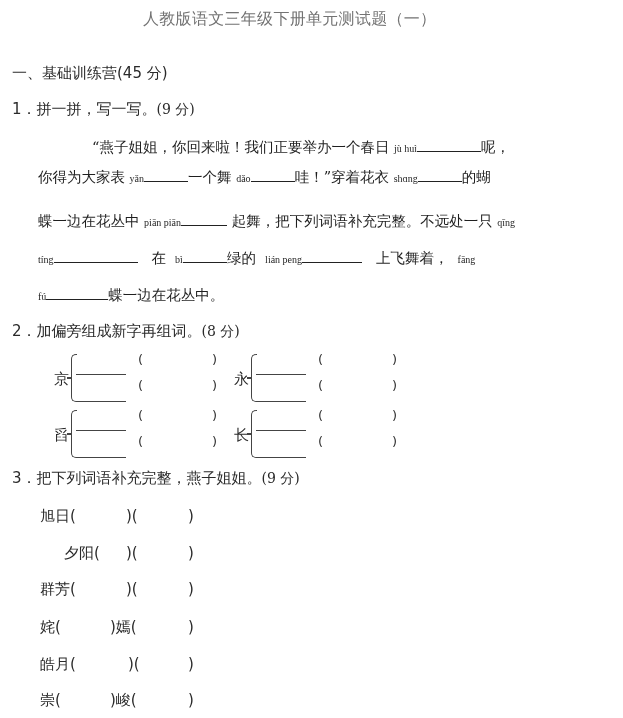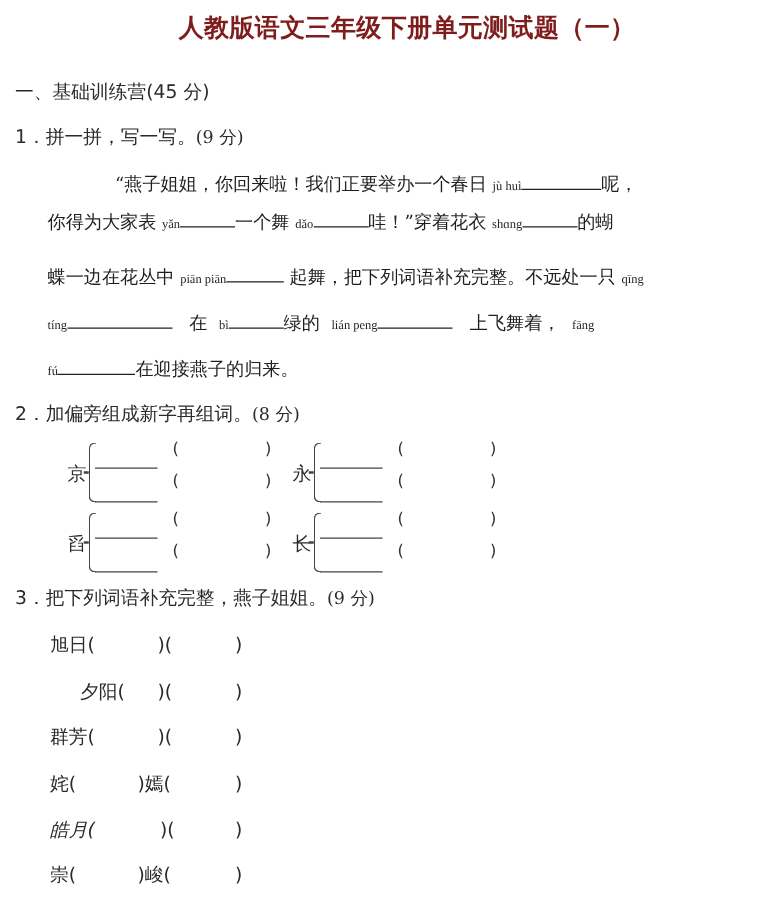--- a/index.html
+++ b/index.html
@@ -1,19 +1,19 @@
 <!DOCTYPE html>
 <html><head>
   <meta charset="utf-8">
   <style>
     * { margin: 0; padding: 0; box-sizing: border-box; }
     html, body { width: 623px; height: 718px; background: #ffffff; overflow: hidden; }
     body { position: relative; color: #1a1a1a; font-family: "DejaVu Sans", sans-serif; }
     .abs { position: absolute; white-space: nowrap; }
-    .title { left: 143px; top: 9px; font-size: 20px; color: #7f1d1d; letter-spacing: 0.3px; font-weight: bold; }
+    .title { left: 143px; top: 9px; font-size: 16px; color: #737373; letter-spacing: 0.3px; }
     .sec { left: 12px; top: 64px; font-size: 15px; color: #2a2a2a; }
     .q { font-size: 15px; color: #2a2a2a; }
     .q .score { font-family: "DejaVu Serif", serif; font-size: 14px; }
     .para { font-family: "DejaVu Serif", serif; font-size: 14.5px; color: #1f1f1f; }
     .py { font-family: "Liberation Serif", serif; font-size: 10px; }
     .blank { display: inline-block; border-bottom: 1px solid #222; height: 14px; vertical-align: baseline; }
     
     .grp { position: absolute; width: 170px; height: 56px; }
     .grp .ch { position: absolute; left: 0; top: 18px; font-size: 15px; color: #2a2a2a; }
     .grp .brace { position: absolute; left: 17px; top: 2px; width: 6px; height: 48px; border-left: 1.3px solid #444; border-top: 1.3px solid #444; border-bottom: 1.3px solid #444; border-radius: 5px 0 0 5px; }
@@ -58,21 +58,21 @@
 <div class="abs para" style="left:38px; top:249px;">
   <span class="py">tíng</span><span class="blank" style="width:84px;"></span>
   &nbsp;&nbsp;<span>在</span>
   &nbsp;<span class="py">bì</span><span class="blank" style="width:44px;"></span><span>绿的</span>
   &nbsp;<span class="py">lián  peng</span><span class="blank" style="width:60px;"></span>
   &nbsp;&nbsp;<span>上飞舞着，</span>
   &nbsp;<span class="py">fāng</span>
 </div>
 
 <div class="abs para" style="left:38px; top:286px;">
-  <span class="py">fú</span><span class="blank" style="width:62px;"></span><span>在迎接燕子的归来。</span>
+  <span class="py">fú</span><span class="blank" style="width:62px;"></span><span>蝶一边在花丛中。</span>
 </div>
 
 <div class="abs q" style="left:12px; top:322px;">
   <span>2．</span><span>加偏旁组成新字再组词。</span><span class="score">(8 分)</span>
 </div>
 
 <div class="grp" style="left:54px; top:352px;">
   <span class="ch">京</span>
   <div class="brace"></div>
   <div class="line1"></div>
@@ -134,21 +134,21 @@
   <span style="left:0;text-align:center;">群芳(</span>
   <span style="left:86px;">)(</span>
   <span style="left:148px;">)</span>
 </div>
 <div class="row3" style="top:618px;">
   <span style="left:0;">姹(</span>
   <span style="left:70px;">)嫣(</span>
   <span style="left:148px;">)</span>
 </div>
 <div class="row3" style="top:655px;">
-  <span style="left:0;font-style:italic;">皓月(</span>
+  <span style="left:0;">皓月(</span>
   <span style="left:88px;">)(</span>
   <span style="left:148px;">)</span>
 </div>
 <div class="row3" style="top:691px;">
   <span style="left:0;">崇(</span>
   <span style="left:70px;">)峻(</span>
   <span style="left:148px;">)</span>
 </div>
 
 </body></html>

